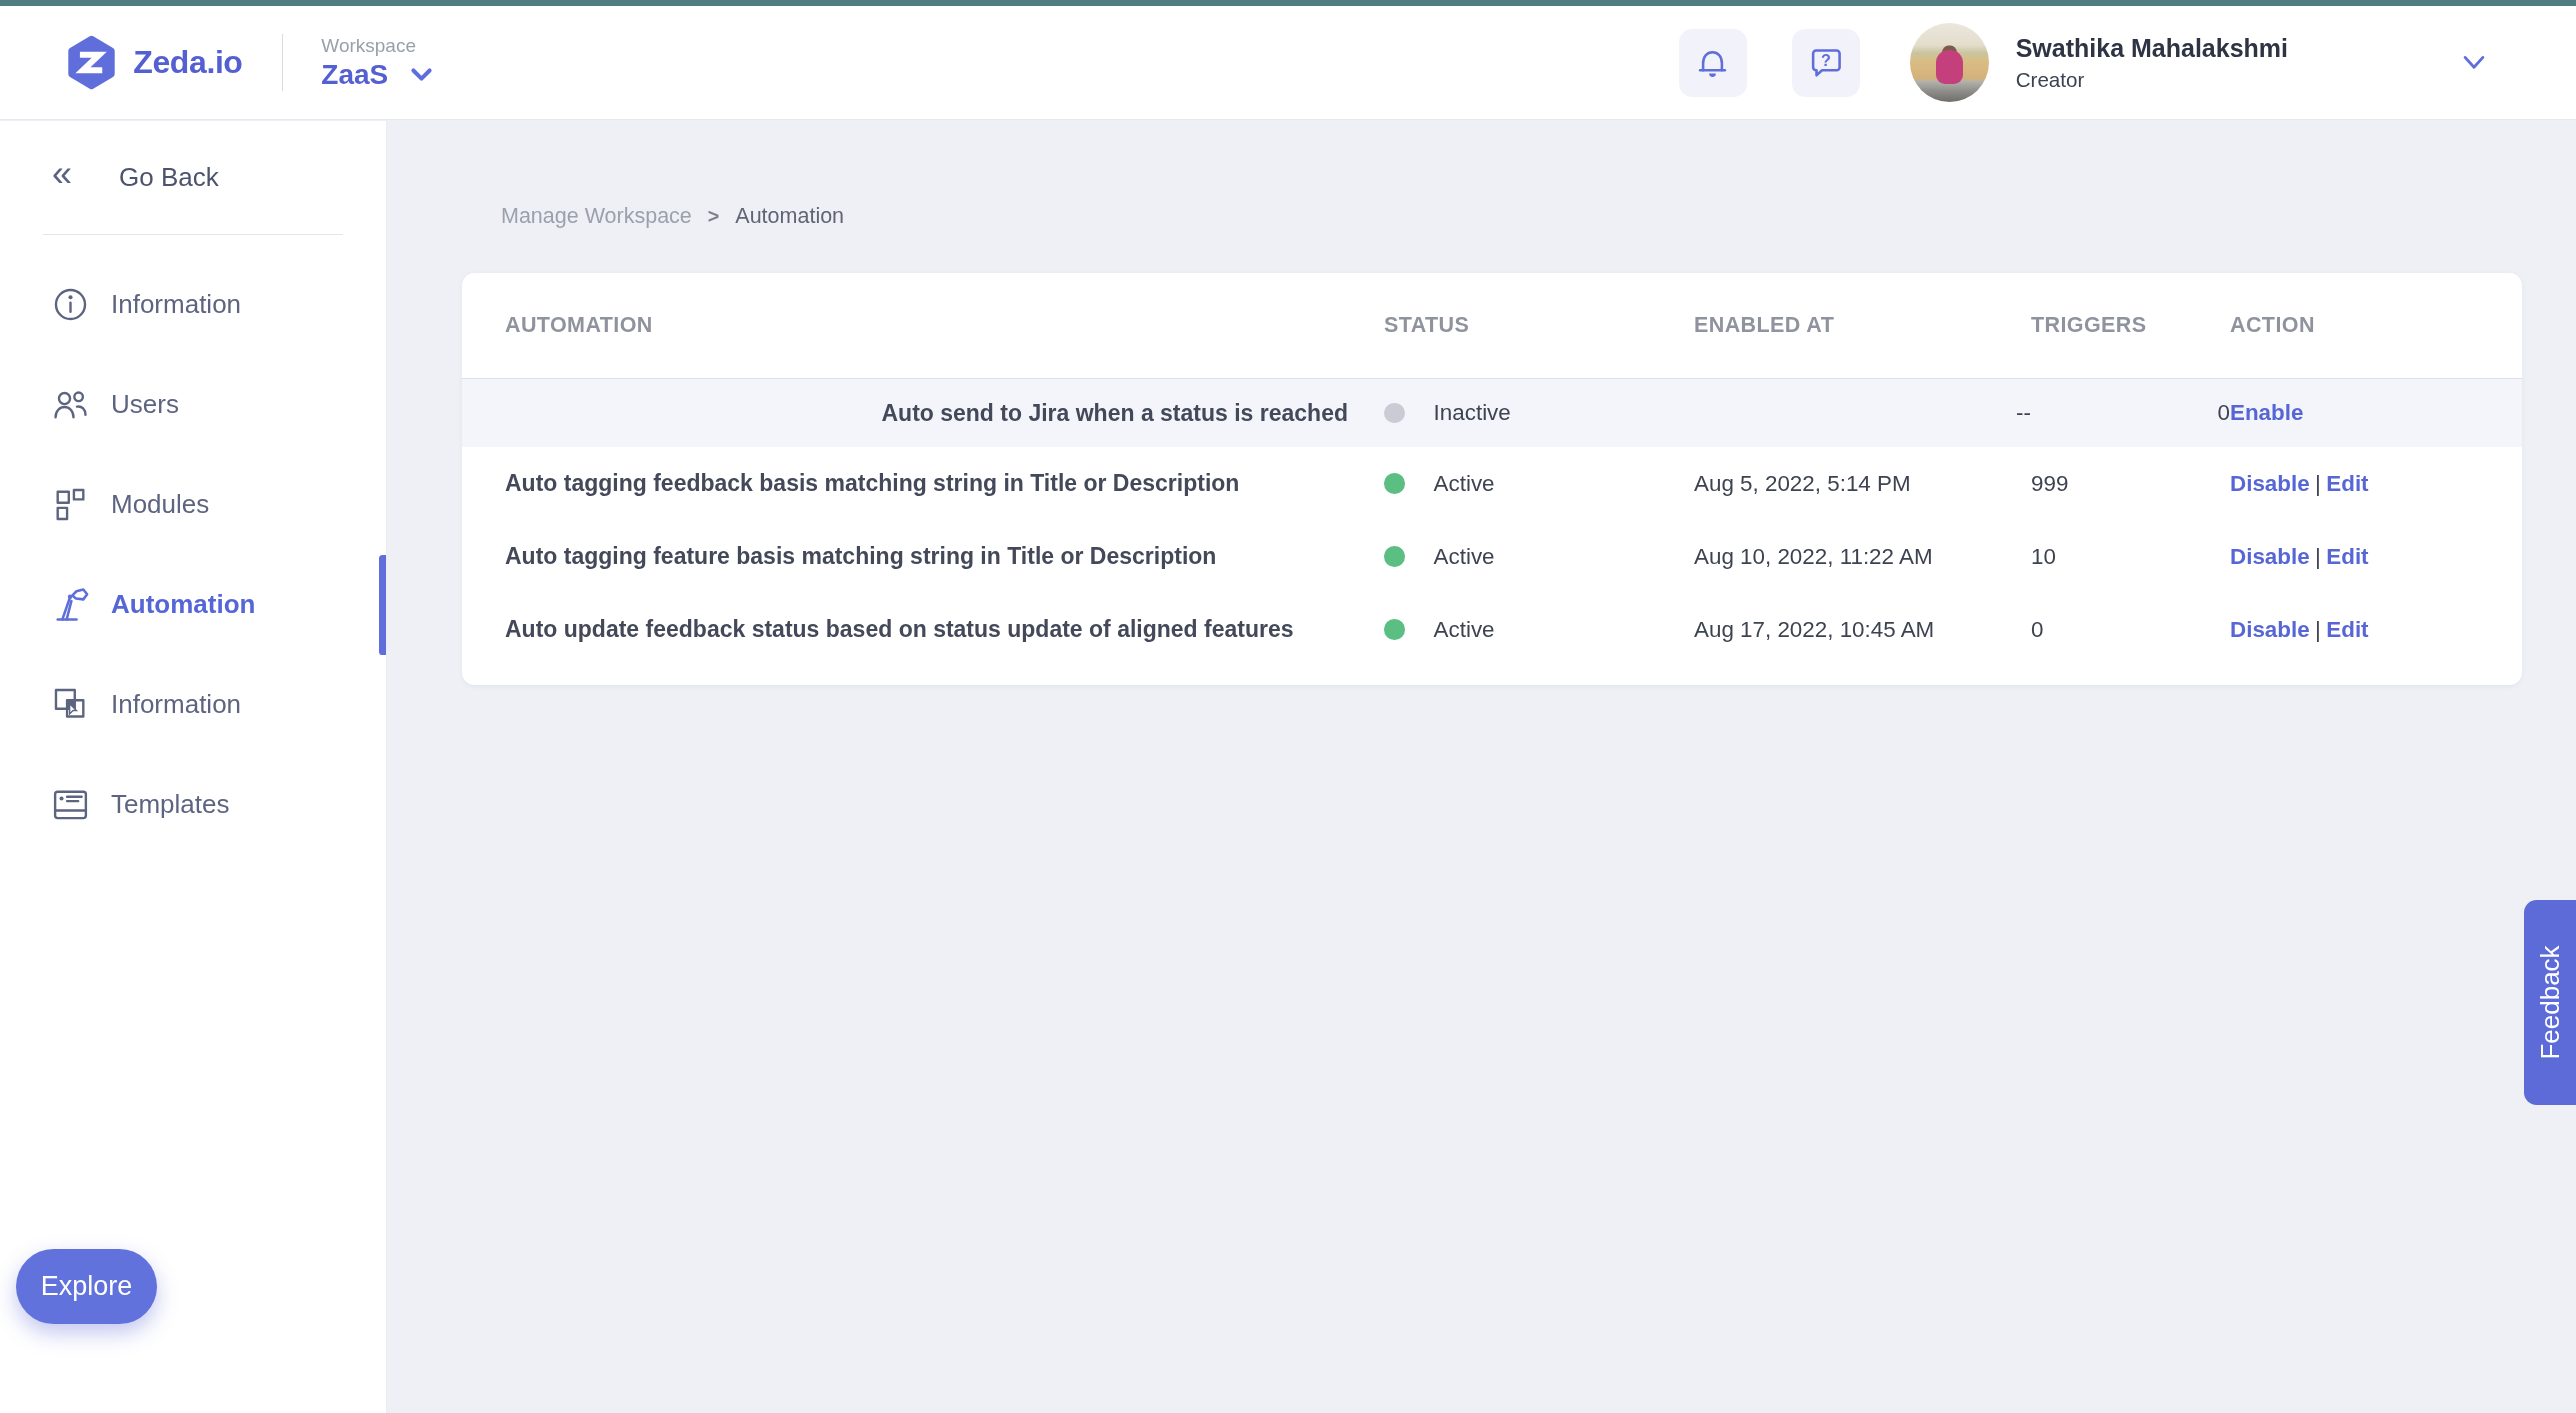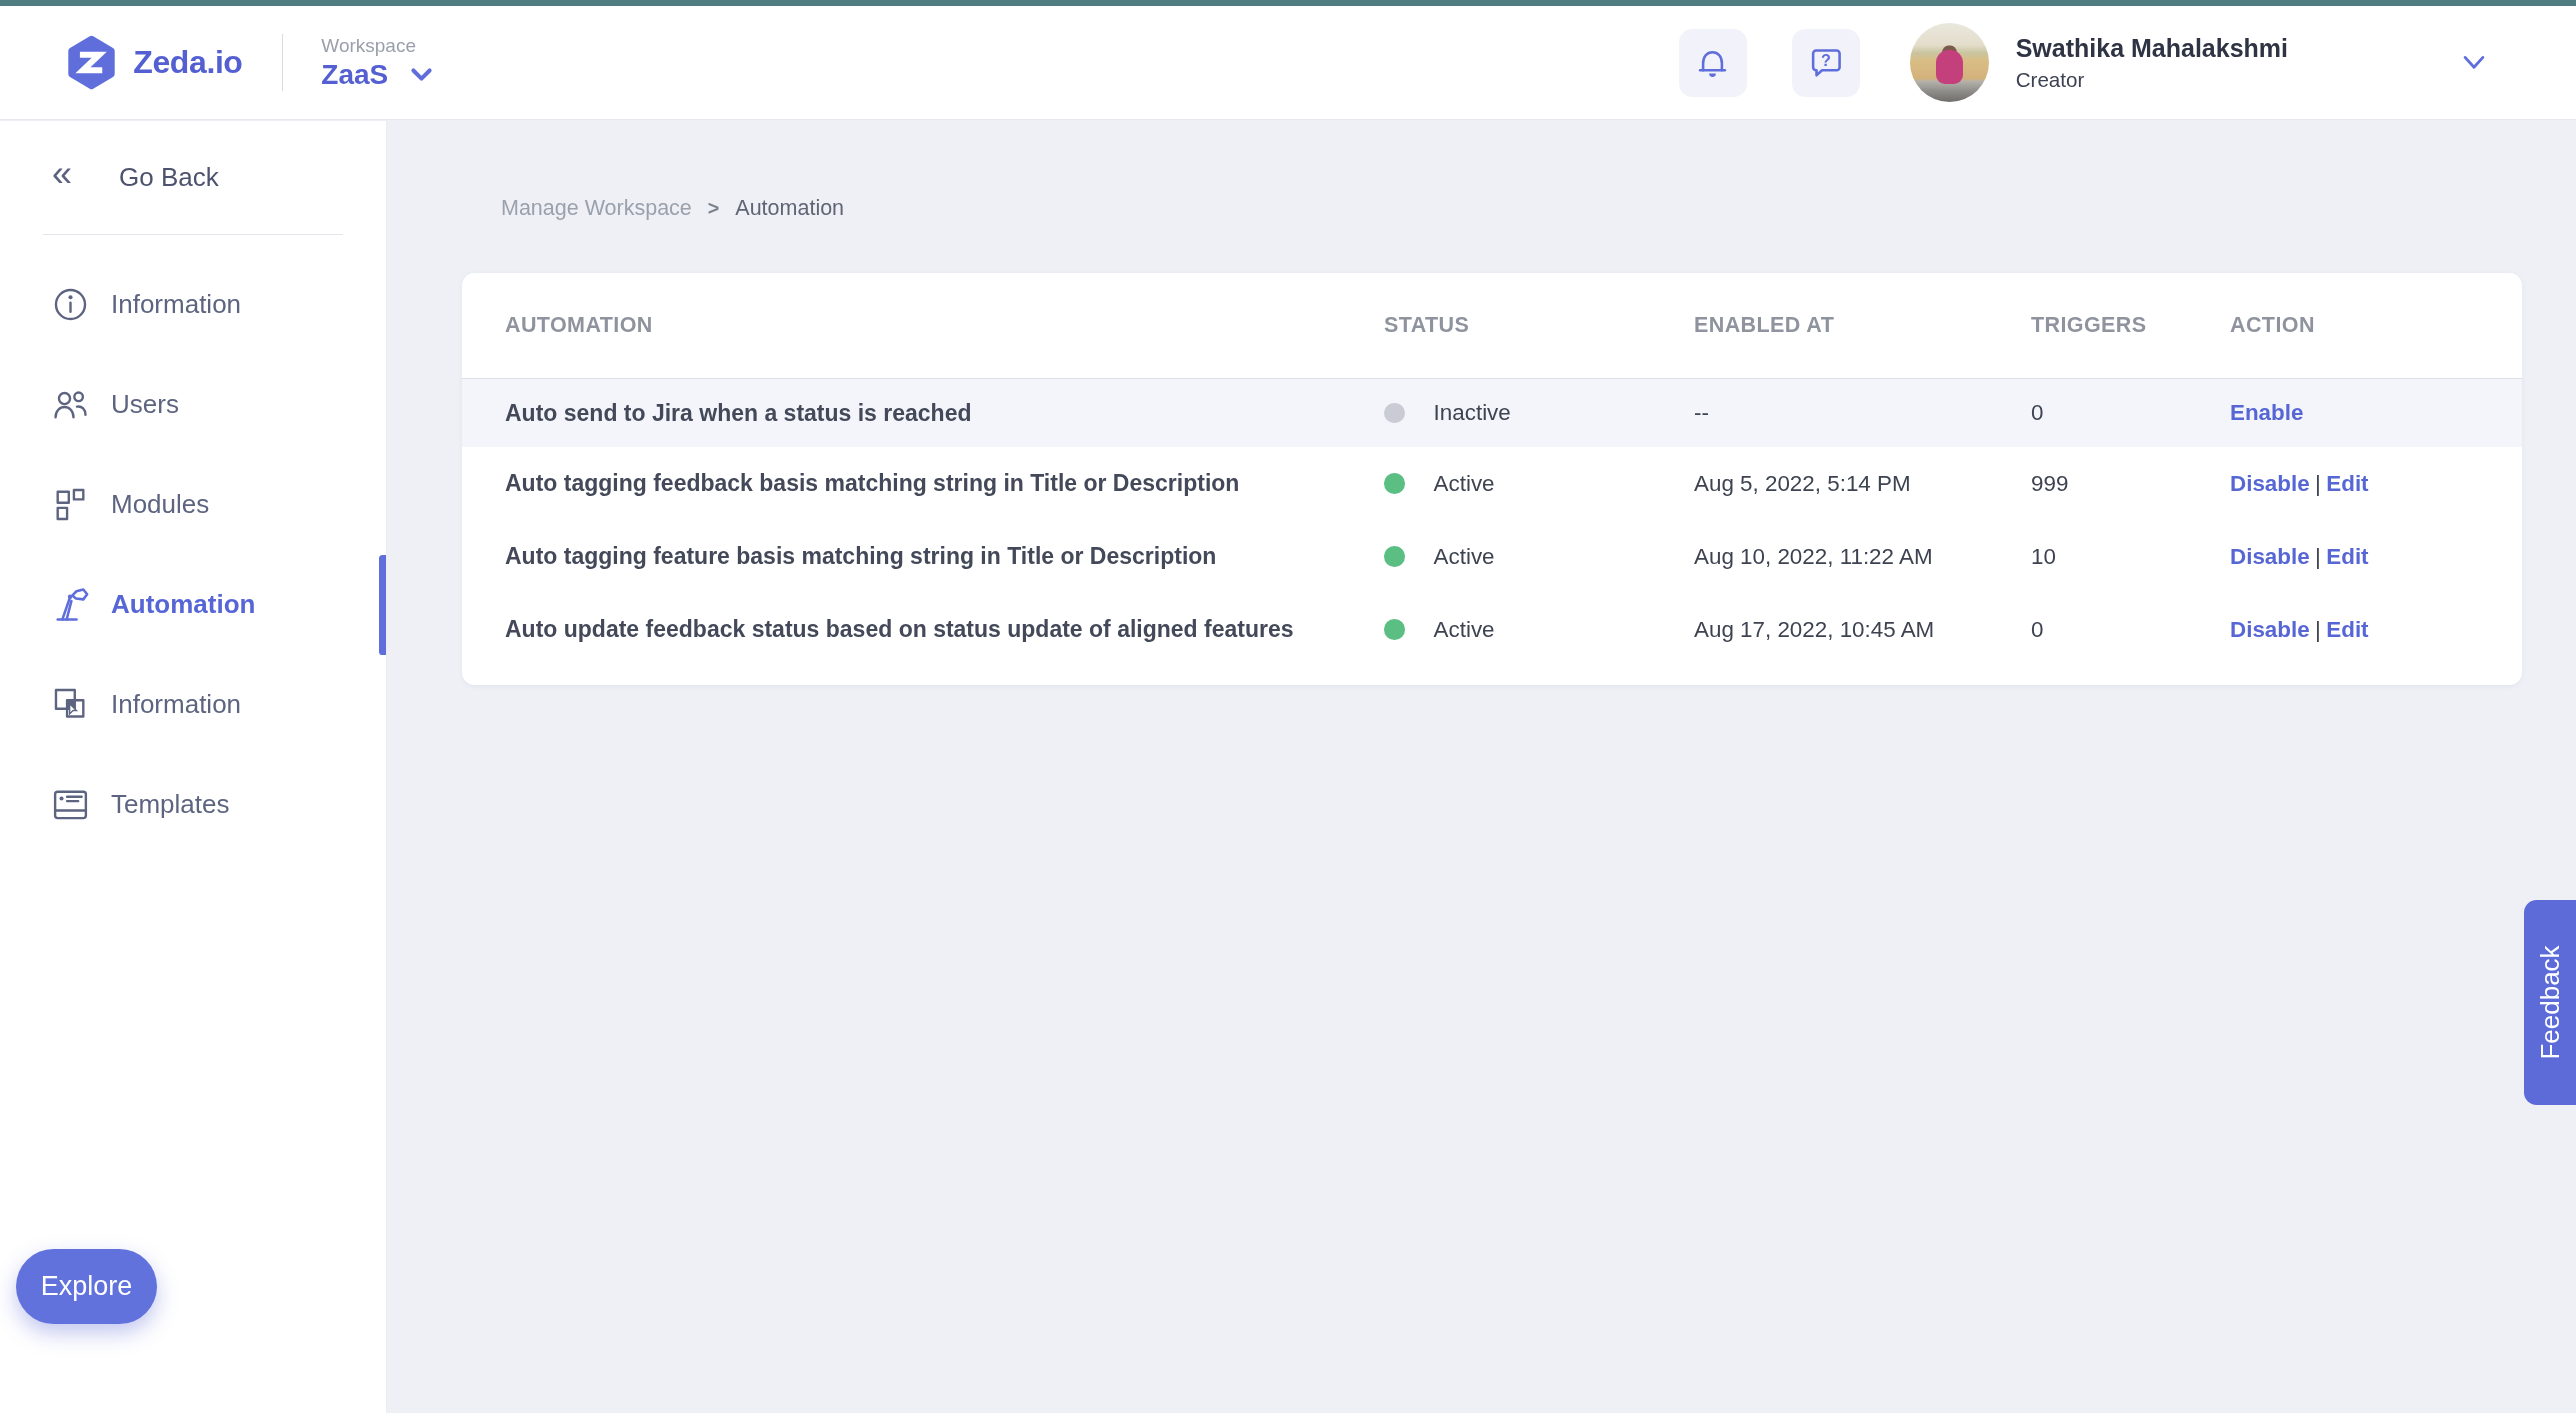--- a/index.html
+++ b/index.html
@@ -48,32 +48,32 @@
   .nav-icon { width:41px; height:41px; flex:none; display:flex; align-items:center; justify-content:center; }
   .nav-label { font-size:26px; font-weight:500; color:#5d6480; }
   .nav-item.active .nav-label { color:#5666d6; font-weight:700; }
   .nav-item.active::after { content:""; position:absolute; right:0; top:0; width:7.2px; height:100px;
                             background:#5f6edb; border-radius:3.6px 0 0 3.6px; }
   .stroke-slate { stroke:#5d6480; fill:none; stroke-width:2.8; stroke-linecap:round; stroke-linejoin:round; }
   .stroke-indigo { stroke:#5f6edb; fill:none; stroke-width:3; stroke-linecap:round; stroke-linejoin:round; }
 
   
   .main { position:absolute; top:121px; left:387px; right:0; bottom:0; }
-  .breadcrumb { position:absolute; top:75px; left:114px; font-size:21.5px; display:flex; gap:16px; align-items:center; }
+  .breadcrumb { position:absolute; top:83px; left:114px; font-size:21.5px; display:flex; gap:16px; align-items:center; }
   .bc-parent { color:#9aa1ac; cursor:pointer; }
   .bc-sep { color:#7c828d; font-weight:700; font-size:19.7px; }
   .bc-current { color:#5f6575; font-weight:500; }
 
   .card { position:absolute; left:75px; top:152px; width:2060px; height:412px; background:#ffffff;
           border-radius:12.5px; box-shadow:0 1.8px 5.4px rgba(40,50,90,0.05); overflow:hidden; }
   .trow { display:grid; grid-template-columns:879px 310px 337px 199px 1fr; align-items:center; padding-left:43px; }
   .thead { height:106px; border-bottom:0.9px solid #dddfe4; }
   .th { font-size:21.5px; font-weight:700; color:#8e939e; letter-spacing:0.4px; }
   .tbody-row { height:73px; }
-  .tbody-row.highlight { background:#f3f5fb; height:68px; }
+  .tbody-row.highlight { background:#f3f5fb; height:68px;text-align:right; }
   .cell-name { font-size:23px; font-weight:700; color:#434959; padding-right:36px; }
   .cell-status { display:flex; align-items:center; gap:29px; }
   .dot { width:20.6px; height:20.6px; border-radius:50%; background:#c9ccd4; flex:none; }
   .dot[data-status="active"] { background:#5bbf83; }
   .status-text, .cell-date, .cell-trig { font-size:22.4px; font-weight:500; color:#3d4350; }
   .cell-action { display:flex; align-items:center; }
   .link { font-size:22.4px; font-weight:700; color:#5667d5; cursor:pointer; }
   .action-sep { font-size:22.4px; color:#3f4552; margin:0 5.4px; font-weight:400; }
 
   

